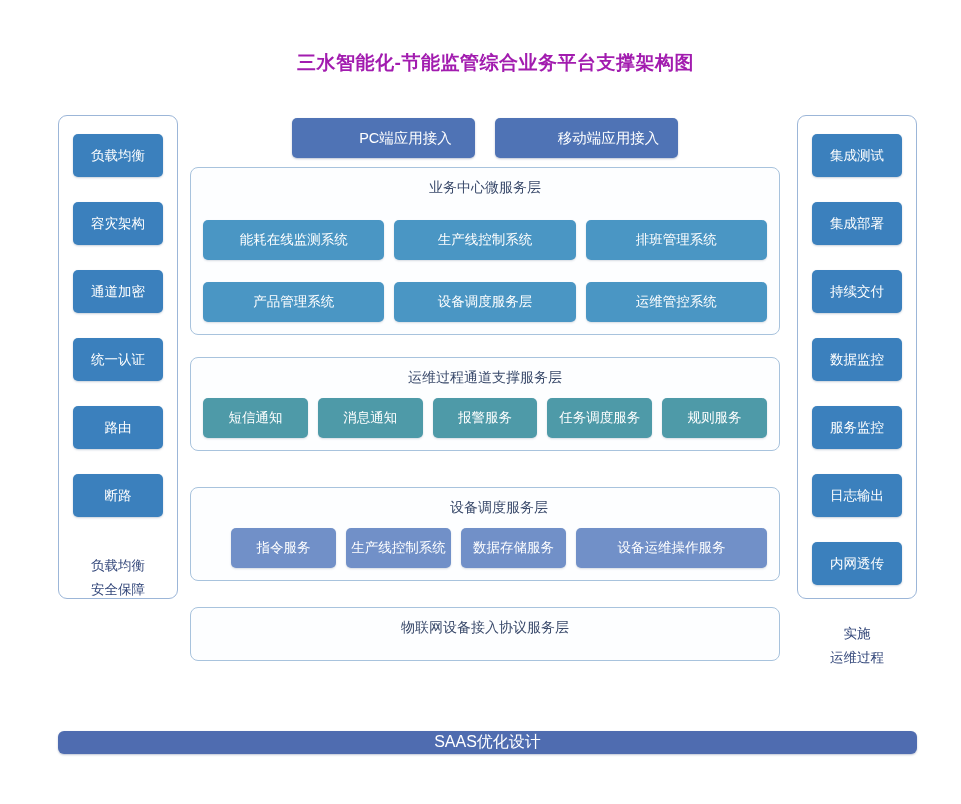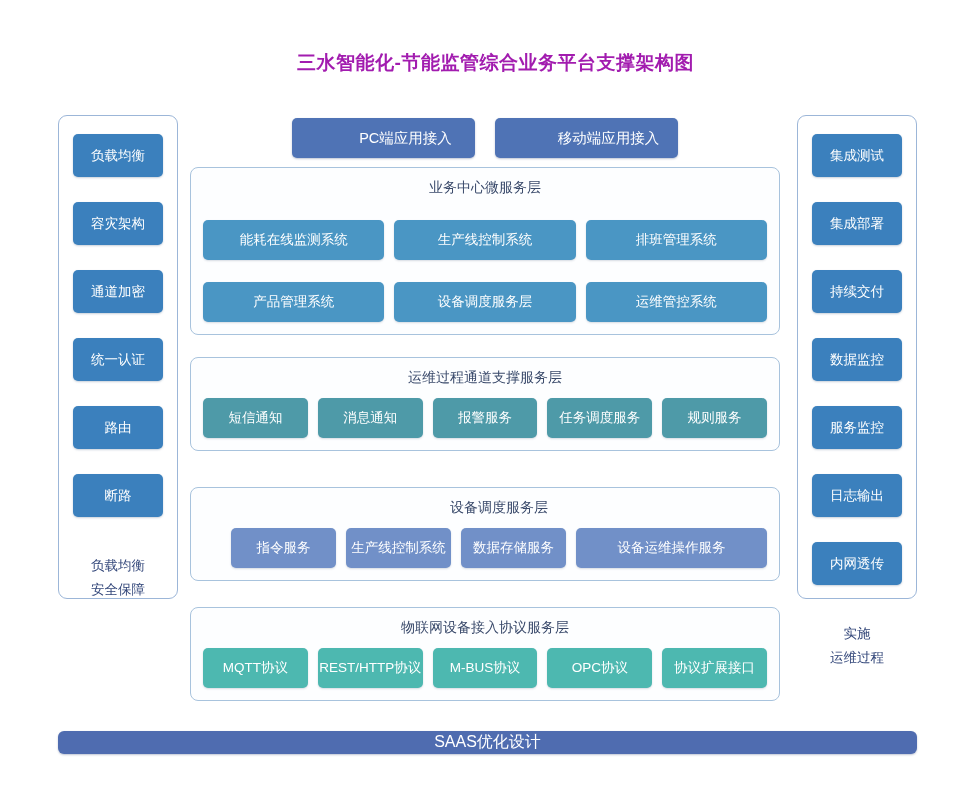--- a/index.html
+++ b/index.html
@@ -240,27 +240,20 @@
       <div class="chip-row">
         <div class="chip" style="flex:0 0 105px">指令服务</div>
         <div class="chip" style="flex:0 0 105px">生产线控制系统</div>
         <div class="chip" style="flex:0 0 105px">数据存储服务</div>
         <div class="chip">设备运维操作服务</div>
       </div>
     </div>
 
     <div class="layer" id="layer-protocol">
       <div class="layer-title">物联网设备接入协议服务层</div>
-      <div class="chip-row">
-        <div class="chip">MQTT协议</div>
-        <div class="chip">REST/HTTP协议</div>
-        <div class="chip">M-BUS协议</div>
-        <div class="chip">OPC协议</div>
-        <div class="chip">协议扩展接口</div>
-      </div>
     </div>
 
   </div>
 
   <div class="side-col right">
     <div class="side-btn">
         <span>集成测试</span>
       </div>
     <div class="side-btn">
         <span>集成部署</span>

